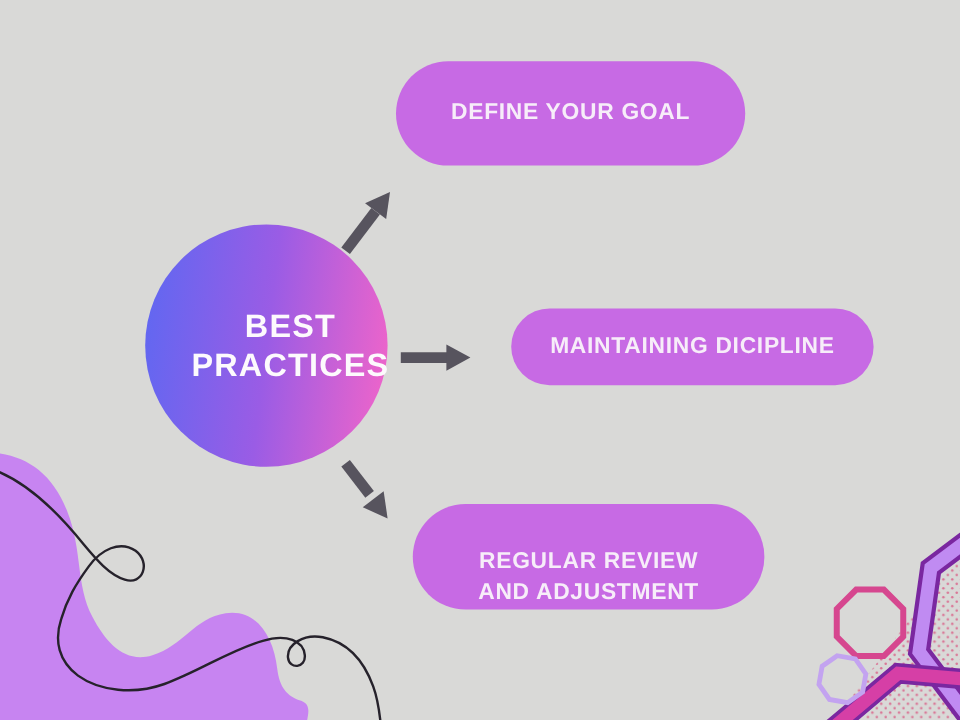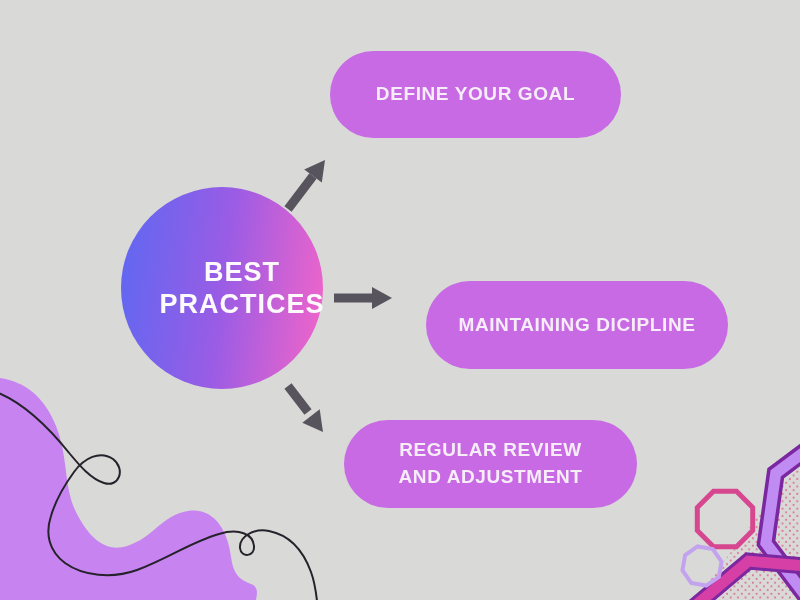--- a/index.html
+++ b/index.html
@@ -27,22 +27,22 @@
     background:var(--pill-fill,#c76ae4);
     display:flex;align-items:center;justify-content:center;
   }
   .pill-label{
     color:var(--pill-text,#f7edf9);
     font-weight:700;font-size:19px;line-height:1.4;letter-spacing:0.6px;
     text-align:center;white-space:pre-line;
     padding:0 18px;
   }
   .pill-goal{left:330px;top:51px;width:291px;height:87px;}
-  .pill-discipline{left:426px;top:257px;width:302px;height:88px;margin-top:24px;}
-  .pill-review{left:344px;top:420px;width:293px;height:88px;}
+  .pill-discipline{left:426px;top:257px;width:302px;height:64px;}
+  .pill-review{left:344px;top:420px;width:293px;height:88px;align-items:flex-end;}
 </style>
 </head>
 <body>
 
 <div class="canvas">
 
   <svg class="layer" viewBox="0 0 800 600" aria-hidden="true">
     <defs>
       <pattern id="dotgrid" width="7.4" height="7.4" patternUnits="userSpaceOnUse">
         <circle cx="1.8" cy="1.8" r="1.05" style="fill:var(--dots,#d9537f)" opacity="0.75"></circle>

